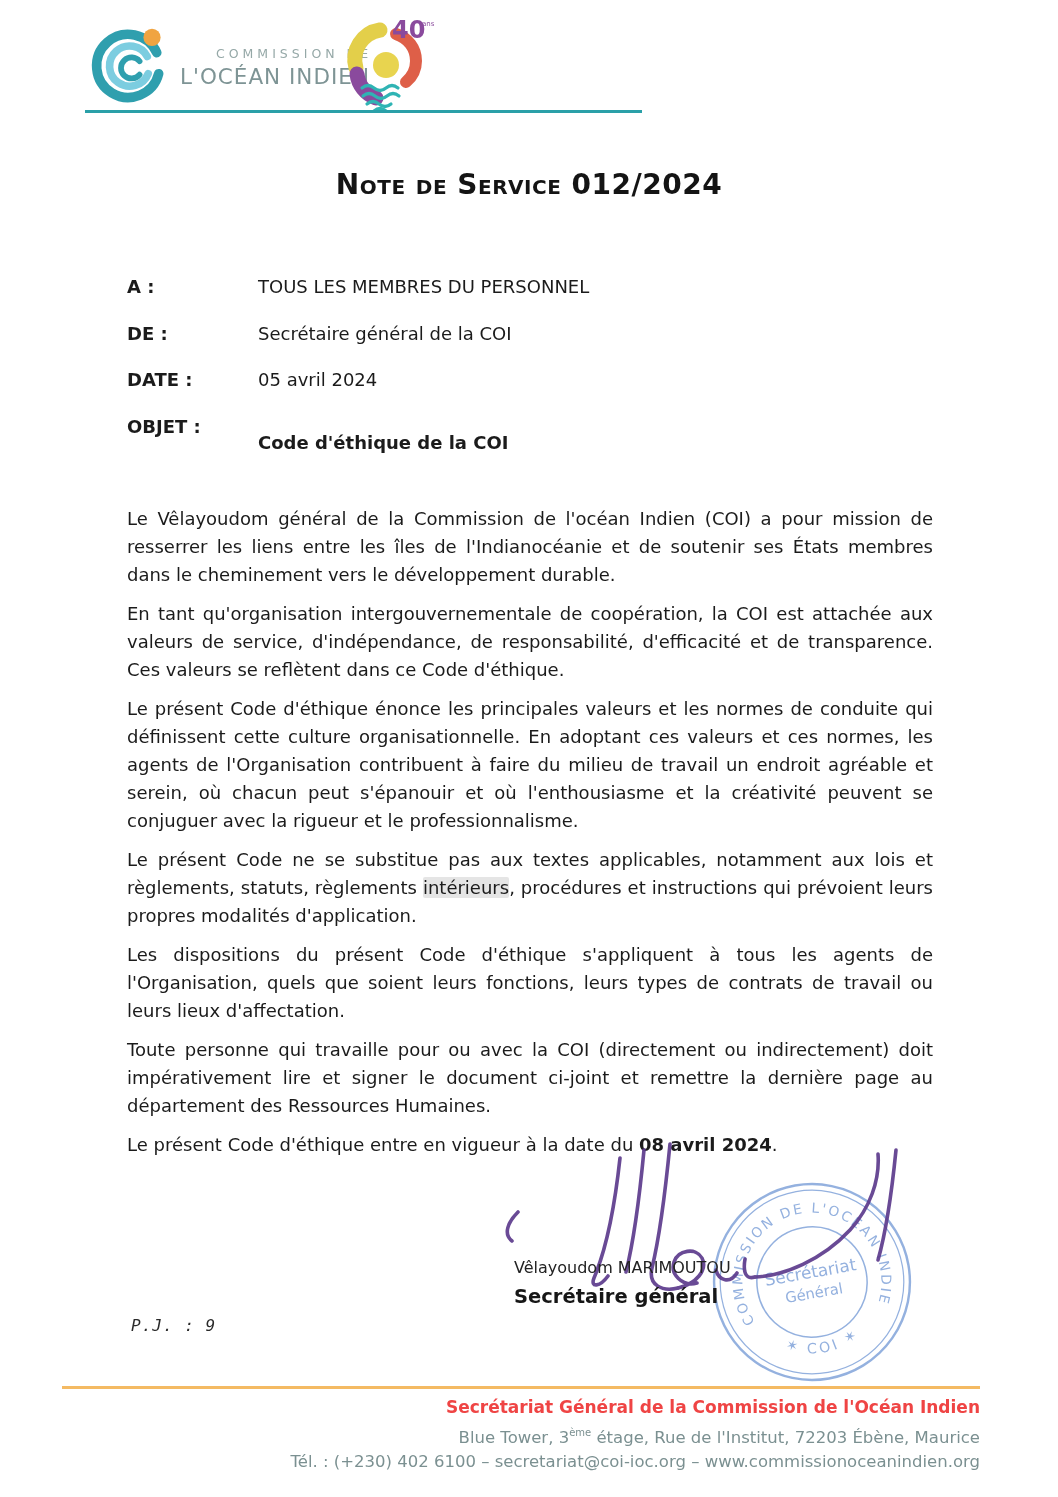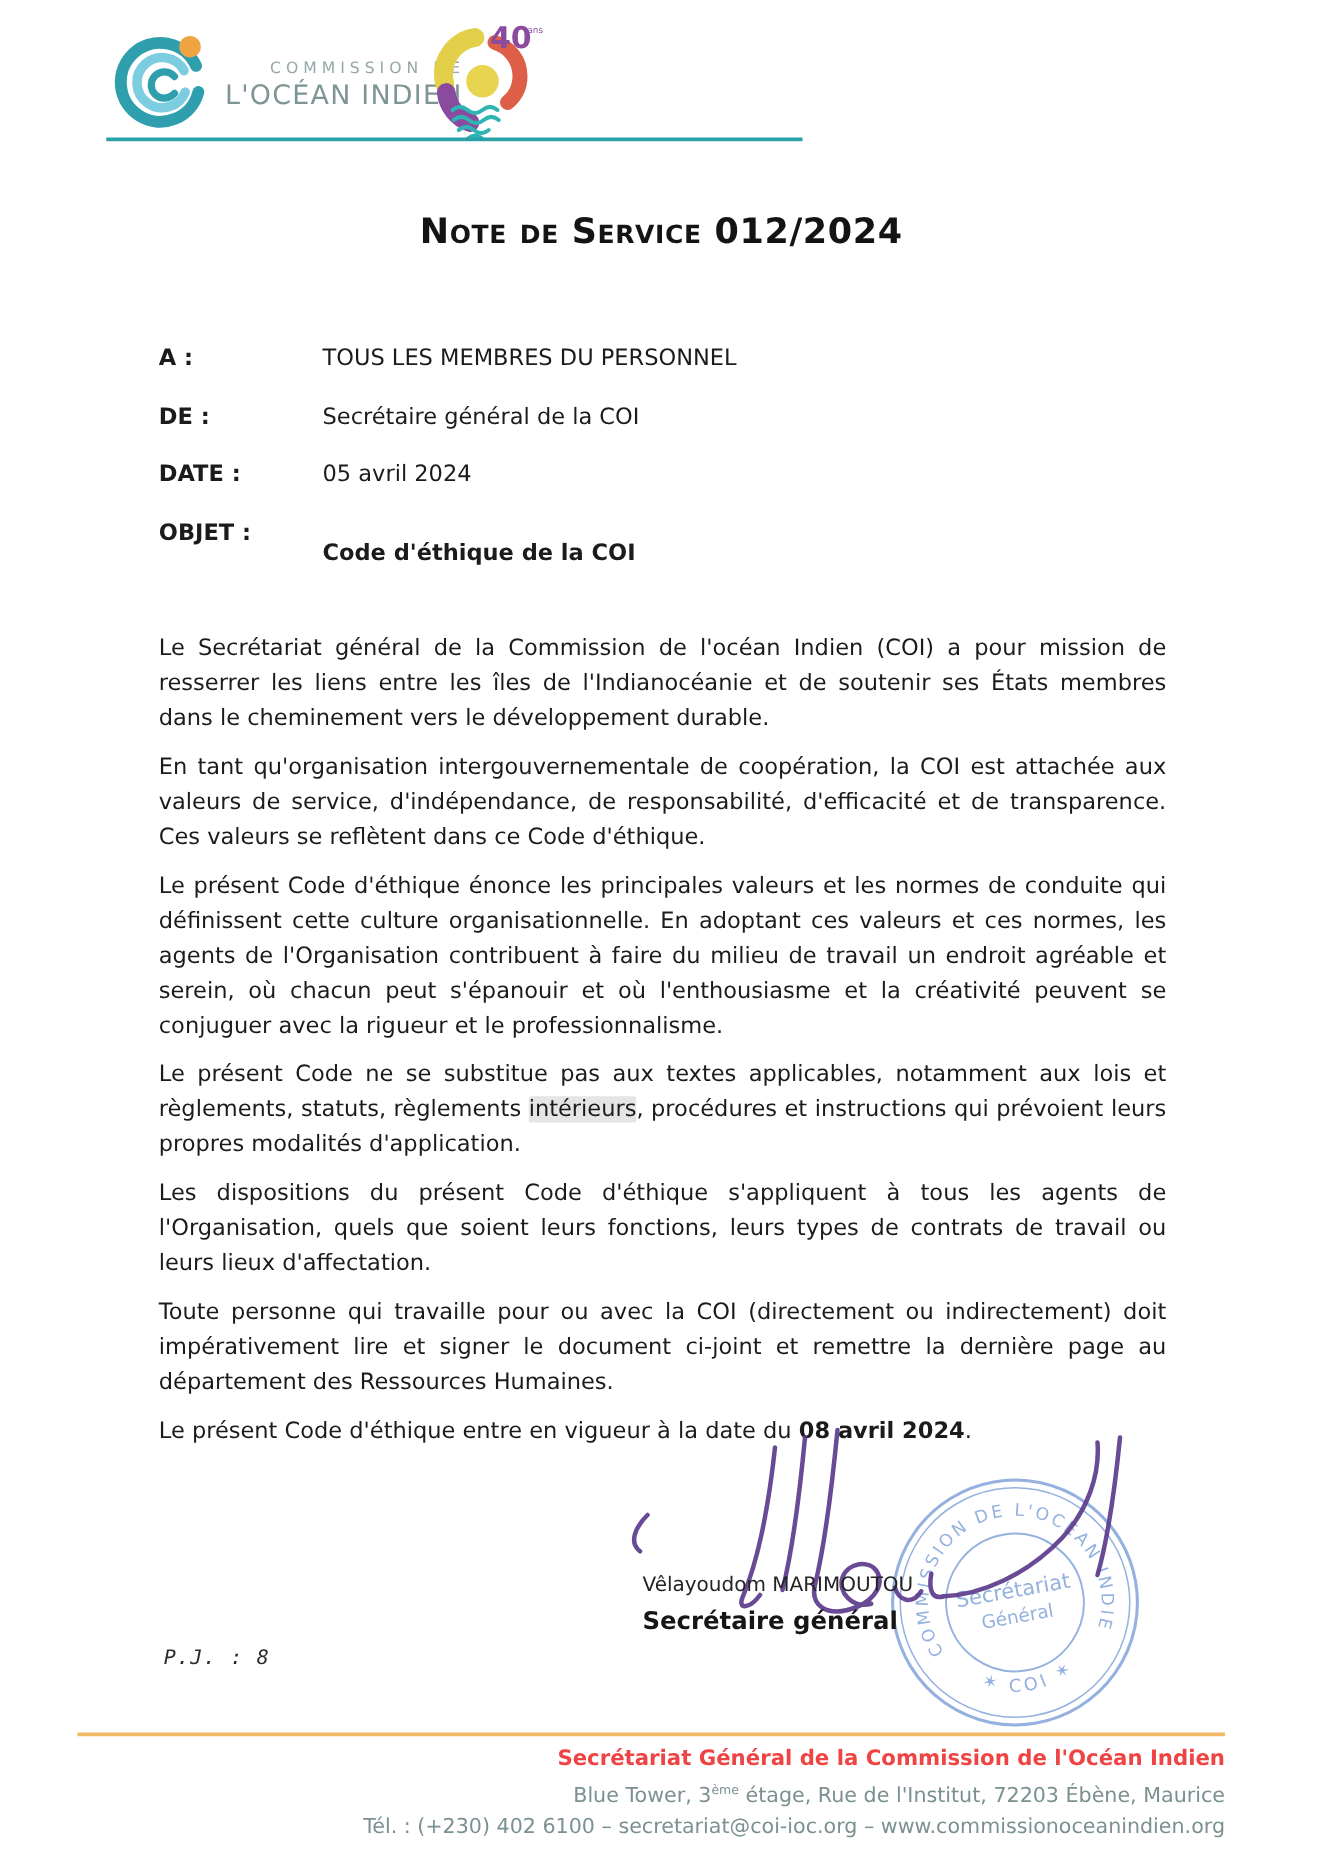--- a/index.html
+++ b/index.html
@@ -109,21 +109,21 @@
       <span class="meta-label">DATE :</span>
       <span class="meta-value">05 avril 2024</span>
     </div>
     <div class="meta-row">
       <span class="meta-label">OBJET :</span>
       <span class="meta-value bold">Code d'éthique de la COI</span>
     </div>
   </div>
 
   <div class="body-text">
-    <p>Le Secrétariat général de la Commission de l'océan Indien (COI) a pour mission de resserrer les liens entre les îles de l'Indianocéanie et de soutenir ses États membres dans le cheminement vers le développement durable.</p>
+    <p>Le Vêlayoudom général de la Commission de l'océan Indien (COI) a pour mission de resserrer les liens entre les îles de l'Indianocéanie et de soutenir ses États membres dans le cheminement vers le développement durable.</p>
     <p>En tant qu'organisation intergouvernementale de coopération, la COI est attachée aux valeurs de service, d'indépendance, de responsabilité, d'efficacité et de transparence. Ces valeurs se reflètent dans ce Code d'éthique.</p>
     <p>Le présent Code d'éthique énonce les principales valeurs et les normes de conduite qui définissent cette culture organisationnelle. En adoptant ces valeurs et ces normes, les agents de l'Organisation contribuent à faire du milieu de travail un endroit agréable et serein, où chacun peut s'épanouir et où l'enthousiasme et la créativité peuvent se conjuguer avec la rigueur et le professionnalisme.</p>
     <p><span>Le présent Code ne se substitue pas aux textes applicables, notamment aux lois et règlements, statuts, règlements </span><span class="hl">intérieurs</span><span>, procédures et instructions qui prévoient leurs propres modalités d'application.</span></p>
     <p>Les dispositions du présent Code d'éthique s'appliquent à tous les agents de l'Organisation, quels que soient leurs fonctions, leurs types de contrats de travail ou leurs lieux d'affectation.</p>
     <p>Toute personne qui travaille pour ou avec la COI (directement ou indirectement) doit impérativement lire et signer le document ci-joint et remettre la dernière page au département des Ressources Humaines.</p>
     <p><span>Le présent Code d'éthique entre en vigueur à la date du </span><span class="b">08 avril 2024</span><span>.</span></p>
   </div>
 
   <svg class="stamp" viewBox="0 0 200 200">
     <g transform="rotate(-10 100 100)">
@@ -153,21 +153,21 @@
       <path d="M 224,130 C 227,141 238,144 245,133"></path>
       <path d="M 253,119 C 251,131 253,140 263,137"></path>
       <path d="M 263,137 C 292,136 330,120 358,90 C 378,68 388,40 386,14"></path>
       <path d="M 404,10 C 400,50 394,92 386,120"></path>
     </g>
   </svg>
 
   <div class="signer-name">Vêlayoudom MARIMOUTOU</div>
   <div class="signer-title">Secrétaire général</div>
 
-  <div class="attachments">P.J. : 8</div>
+  <div class="attachments">P.J. : 9</div>
 
   <div class="footer-divider"></div>
   <div class="footer">
     <div class="footer-org">Secrétariat Général de la Commission de l'Océan Indien</div>
     <div class="footer-line"><span>Blue Tower, 3</span><sup>ème</sup><span> étage, Rue de l'Institut, 72203 Ébène, Maurice</span></div>
     <div class="footer-line">Tél. : (+230) 402 6100 – secretariat@coi-ioc.org – www.commissionoceanindien.org</div>
   </div>
 
 </div>
 

